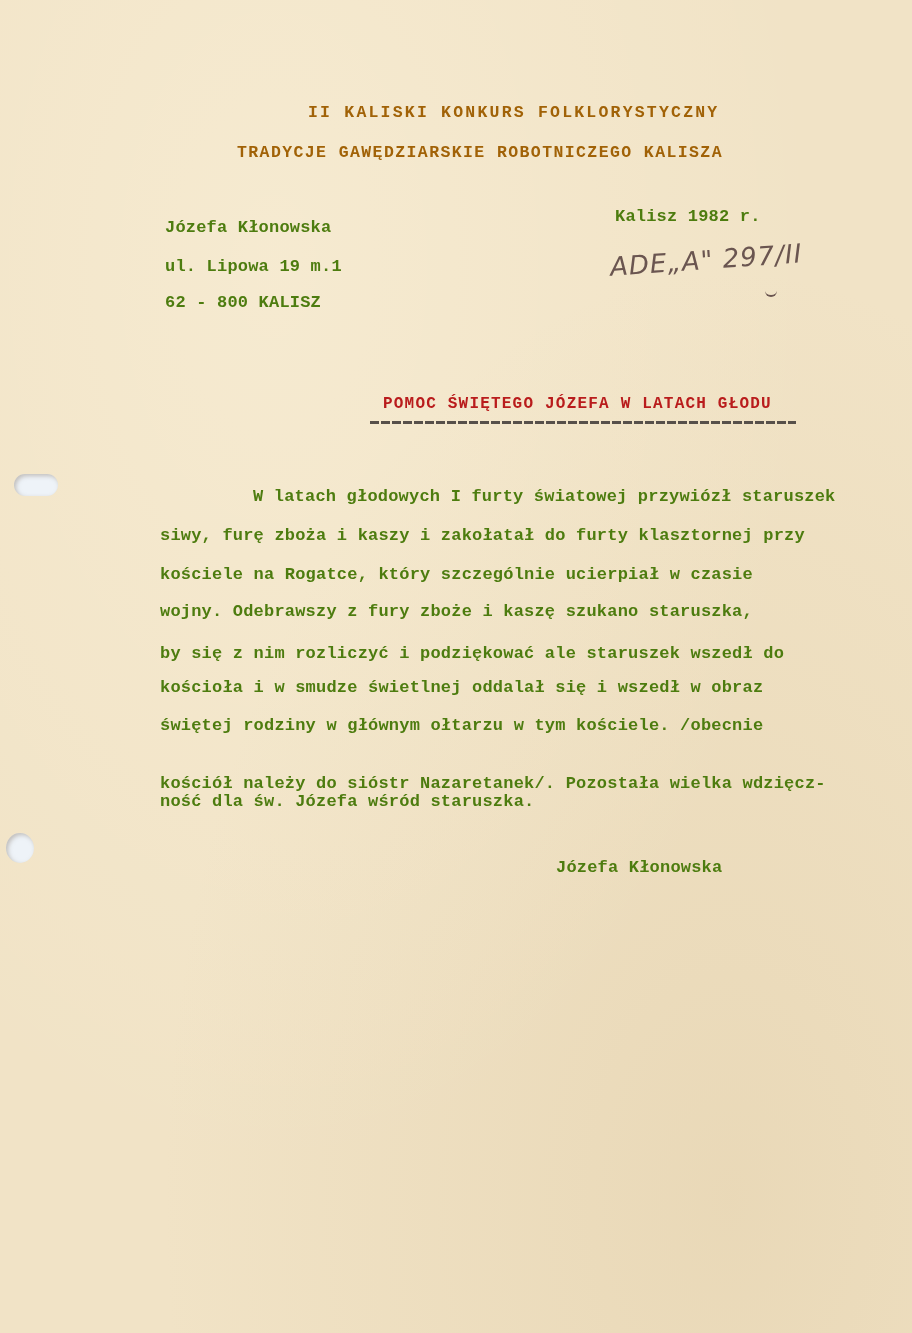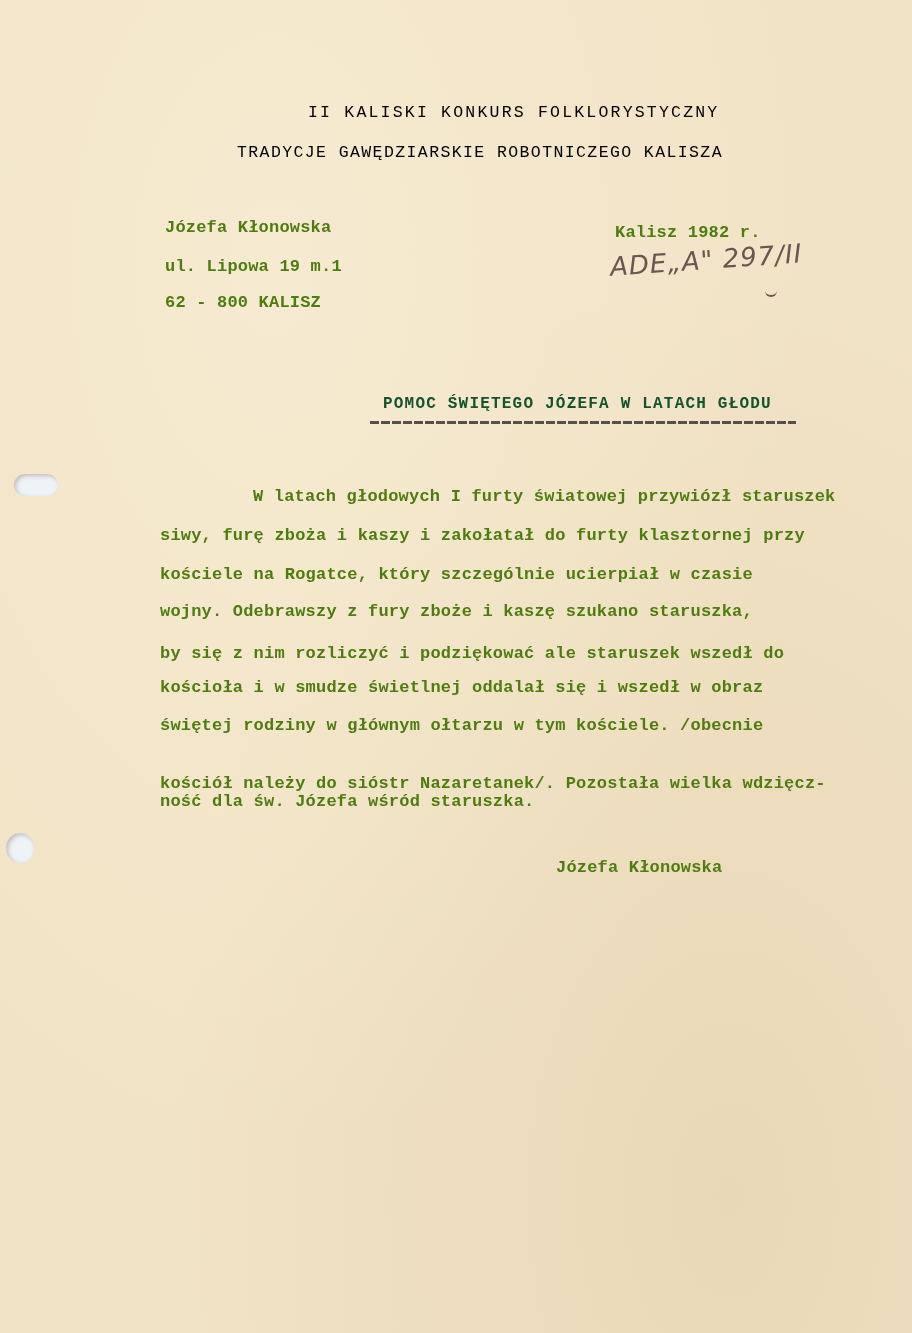--- a/index.html
+++ b/index.html
@@ -7,22 +7,22 @@
     width: 912px; height: 1333px; position: relative; overflow: hidden;
     background: #f1e3c6;
     background-image:
       radial-gradient(ellipse at 30% 20%, rgba(255,248,228,0.35), rgba(0,0,0,0) 60%),
       radial-gradient(ellipse at 80% 90%, rgba(210,185,140,0.25), rgba(0,0,0,0) 55%);
     font-family: "Liberation Mono", "DejaVu Sans Mono", monospace;
     color: #4a4440;
   }
   .typed { position: absolute; white-space: nowrap; font-size: 17px; letter-spacing: 0.2px; color: #4d4742; }
   .bold { font-weight: bold; color: #4d7c0f; }
-  .header { font-size: 16.5px; letter-spacing: 2.2px; font-weight: normal; color: #000000; }
-  .title { font-size: 16px; letter-spacing: 1.2px; font-weight: bold; color: #14532d; }
+  .header { font-size: 16.5px; letter-spacing: 2.2px; font-weight: bold; color: #a16207; }
+  .title { font-size: 16px; letter-spacing: 1.2px; font-weight: bold; color: #b91c1c; }
   .rule {
     position: absolute; left: 370px; top: 421px; width: 426px; height: 3px;
     background: repeating-linear-gradient(90deg, #57504a 0 9px, transparent 9px 11px);
   }
   .hand {
     position: absolute; left: 610px; top: 245px; font-family: "DejaVu Sans", sans-serif;
     font-size: 26px; color: #6a5550; letter-spacing: 1px; transform: rotate(-4deg);
     font-style: italic;
   }
   .hand-mark { position: absolute; left: 765px; top: 290px; width: 12px; height: 5px;
@@ -37,21 +37,21 @@
 <div class="hole" style="left:14px;top:474px;width:44px;height:22px;border-radius:14px;"></div>
 <div class="hole" style="left:6px;top:833px;width:28px;height:30px;"></div>
 
 <div class="typed header" style="left:308px;top:103px;">II KALISKI KONKURS FOLKLORYSTYCZNY</div>
 <div class="typed header" style="left:237px;top:143px;letter-spacing:1.4px;">TRADYCJE GAWĘDZIARSKIE ROBOTNICZEGO KALISZA</div>
 
 <div class="typed bold" style="left:165px;top:218px;">Józefa Kłonowska</div>
 <div class="typed bold" style="left:165px;top:257px;">ul. Lipowa 19 m.1</div>
 <div class="typed bold" style="left:165px;top:293px;">62 - 800 KALISZ</div>
 
-<div class="typed bold" style="left:615px;top:223px;">Kalisz 1982 r.</div>
+<div class="typed bold" style="left:615px;top:207px;">Kalisz 1982 r.</div>
 <div class="hand">ADE„A" 297/II</div>
 <div class="hand-mark"></div>
 
 <div class="typed title" style="left:383px;top:395px;">POMOC ŚWIĘTEGO JÓZEFA W LATACH GŁODU</div>
 <div class="rule"></div>
 
 <div>
   <div class="typed bold" style="left:253px;top:487px;">W latach głodowych I furty światowej przywiózł staruszek</div>
   <div class="typed bold body-line" style="top:526px;">siwy, furę zboża i kaszy i zakołatał do furty klasztornej przy</div>
   <div class="typed bold body-line" style="top:565px;">kościele na Rogatce, który szczególnie ucierpiał w czasie</div>

